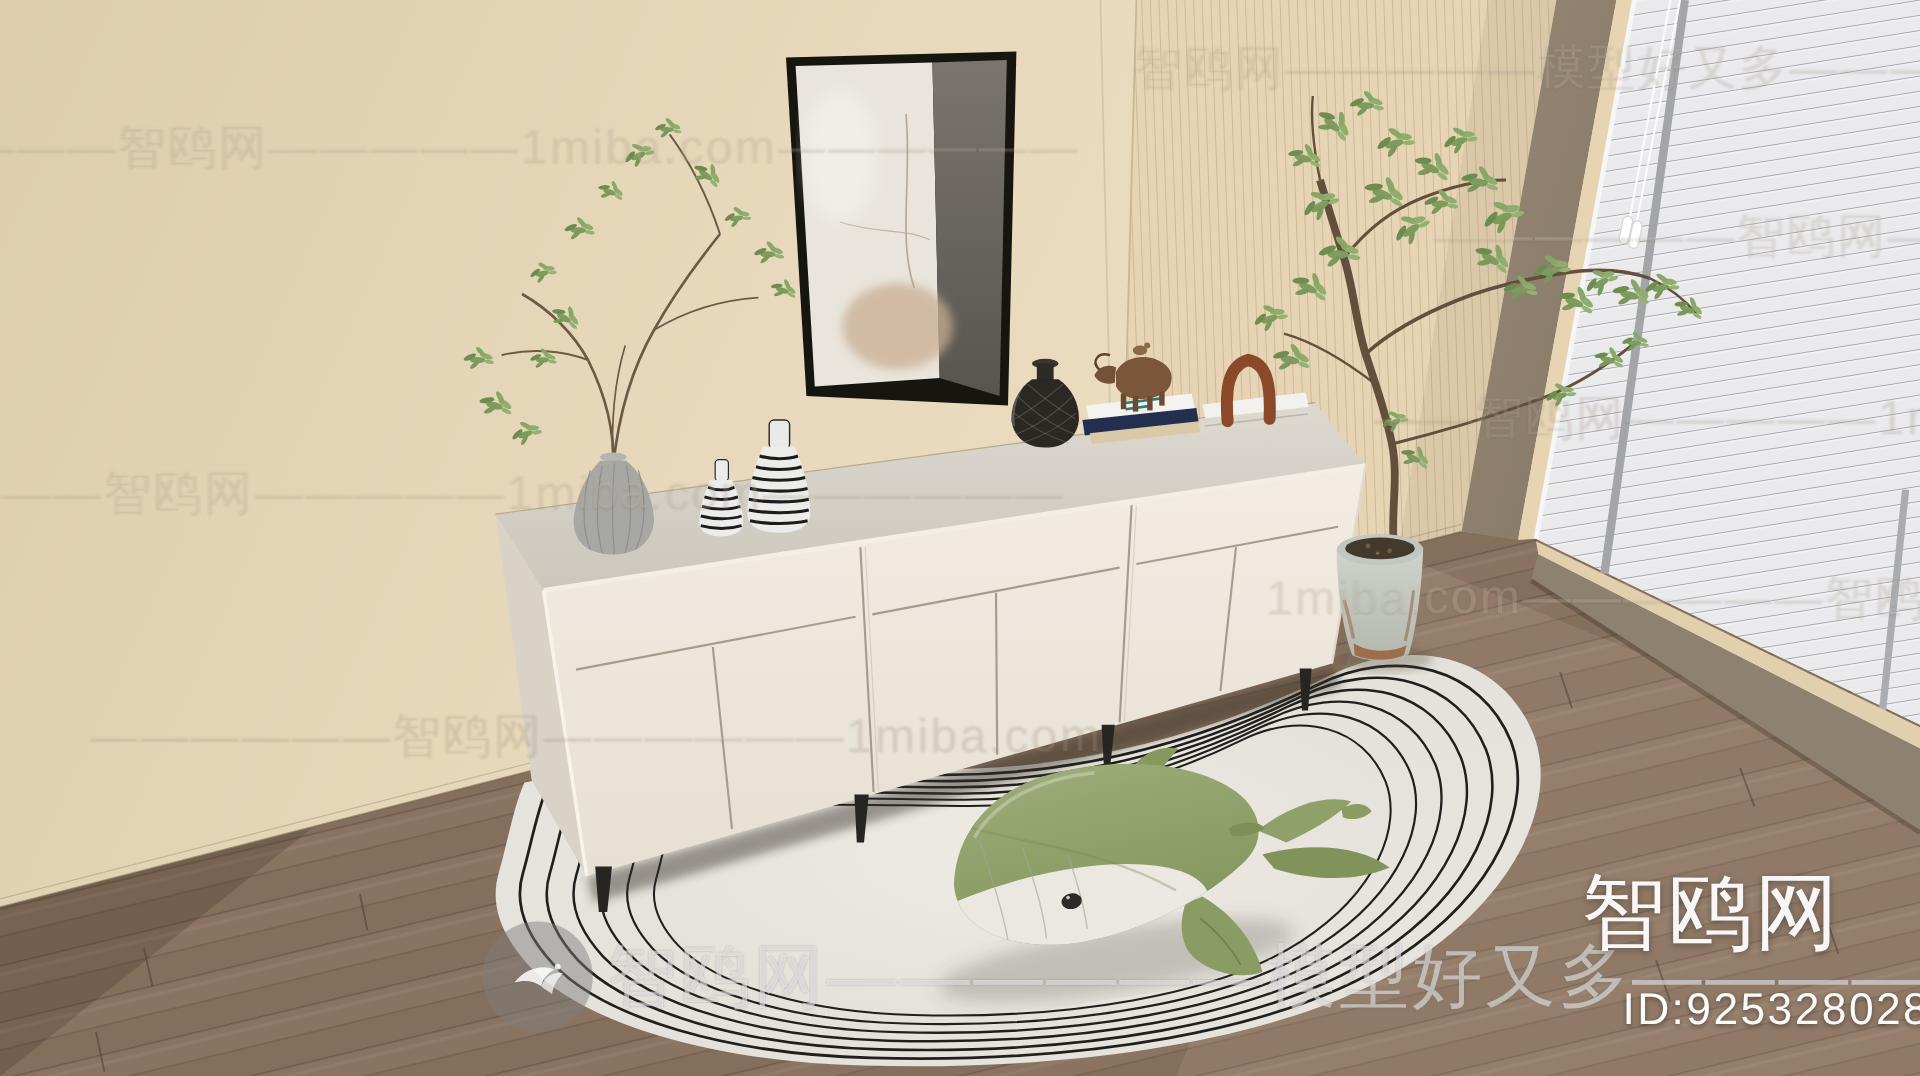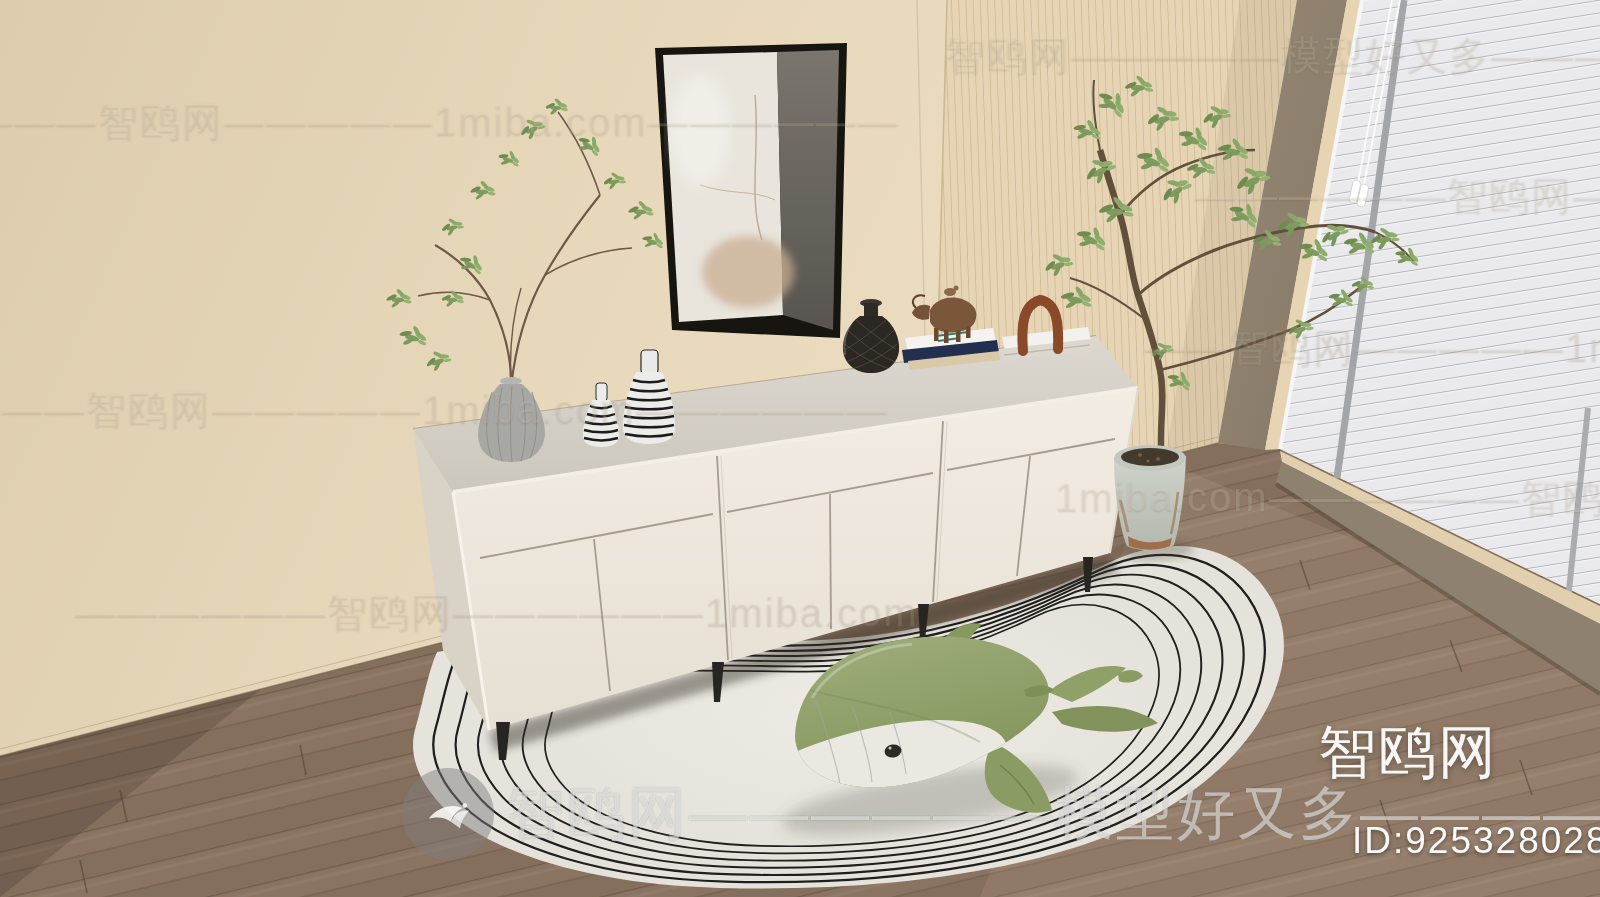--- a/index.html
+++ b/index.html
@@ -20,21 +20,21 @@
   
   .wm-center{position:absolute;left:402px;top:768px;display:flex;align-items:center;
              gap:12px;pointer-events:none;}
   .wm-center .logo{width:92px;height:92px;border-radius:50%;
                    background:rgba(125,125,125,0.48);display:flex;
                    align-items:center;justify-content:center;flex:0 0 auto;}
   .wm-center .txt{font-size:58px;letter-spacing:3px;white-space:nowrap;
                   color:rgba(255,255,255,0.50);
                   text-shadow:0 0 2px rgba(110,110,110,0.45);}
   
-  .corner-brand{position:absolute;left:1318px;top:714px;font-size:58px;
+  .corner-brand{position:absolute;left:1318px;top:714px;font-size:70px;
                 color:rgba(255,255,255,0.95);letter-spacing:2px;
                 text-shadow:0 2px 6px rgba(0,0,0,0.35);pointer-events:none;}
   .corner-id{position:absolute;left:1352px;top:820px;font-size:37px;
              color:rgba(255,255,255,0.97);letter-spacing:2px;
              text-shadow:0 2px 4px rgba(0,0,0,0.4);pointer-events:none;}
 </style>
 </head>
 <body>
 
 <div class="scene">

